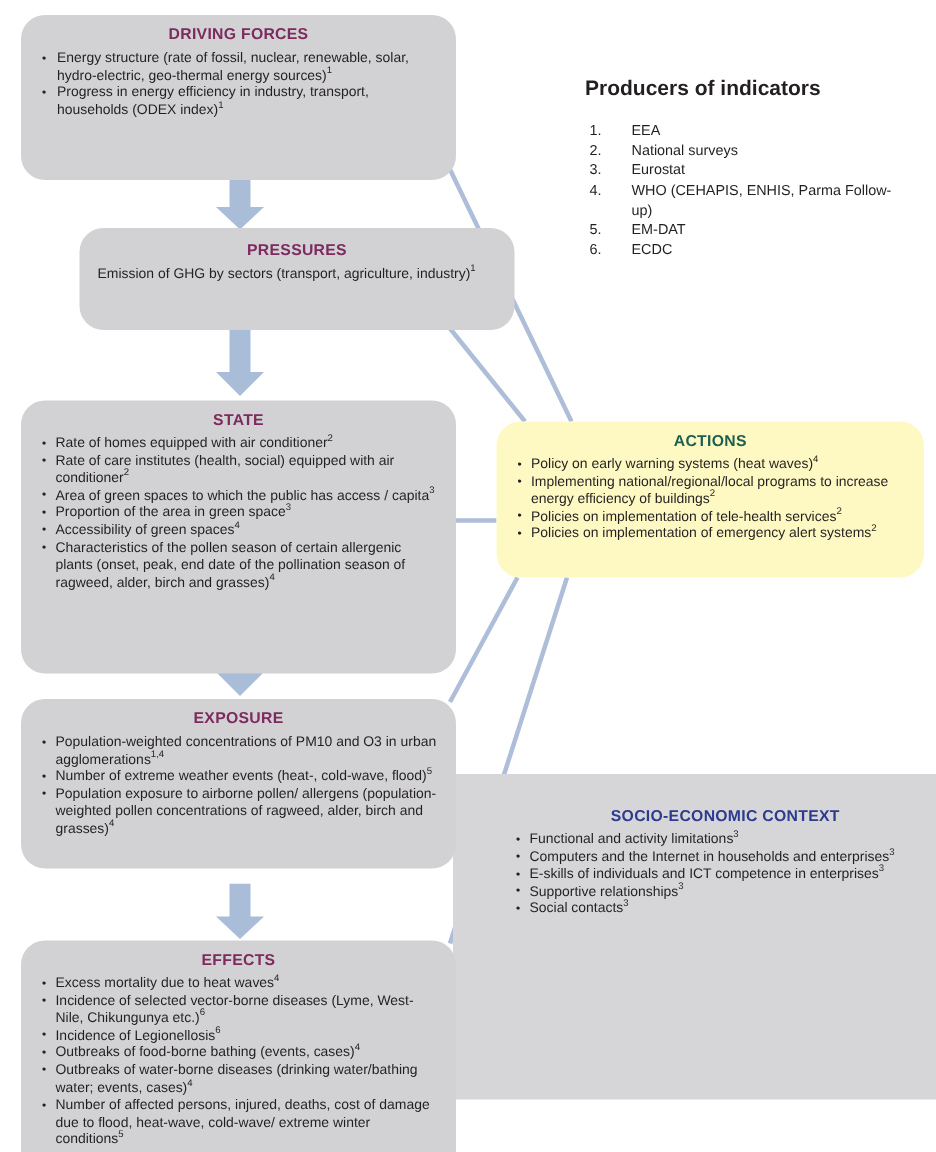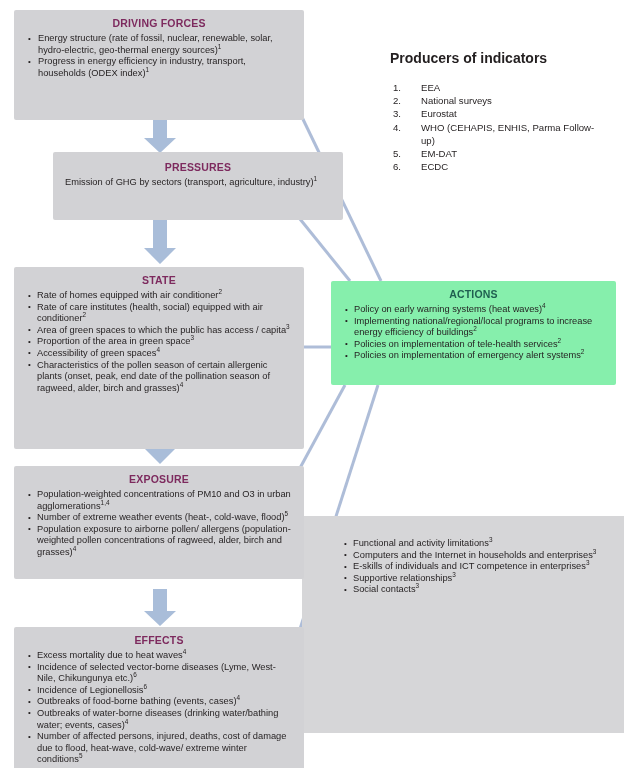--- a/index.html
+++ b/index.html
@@ -9,25 +9,25 @@
     width:624px;height:768px;position:relative;overflow:hidden;
     -webkit-font-smoothing:antialiased;
   }
   #canvas{position:relative;width:624px;height:768px;}
 
   svg.connectors{position:absolute;left:0;top:0;width:624px;height:768px;pointer-events:none;z-index:1;}
 
   .box{
     position:absolute;
     background:#d2d2d5;
-    border-radius:2px;
+    border-radius:16px;
     box-sizing:border-box;
     z-index:2;
   }
-  .box.green{background:#86efac;}
+  .box.green{background:#fef9c3;}
   .box.flat{background:#d6d6d8;border-radius:0;z-index:1;}
 
   .b-title{
     text-align:center;
     font-weight:bold;
     color:#7d2a5e;
     font-size:10.5px;
     letter-spacing:.2px;
     margin:0 0 3px 0;
     line-height:13px;
@@ -121,20 +121,21 @@
     <polygon points="13,0 27,0 27,28 36,28 20,44 4,28 13,28" fill="#a9bdd9"></polygon>
   </svg>
   <svg class="arrow" style="left:140px;top:419px;" width="40" height="46" viewBox="0 0 40 46">
     <polygon points="13,0 27,0 27,29 36,29 20,45 4,29 13,29" fill="#a9bdd9"></polygon>
   </svg>
   <svg class="arrow" style="left:140px;top:589px;" width="40" height="38" viewBox="0 0 40 38">
     <polygon points="13,0 27,0 27,22 36,22 20,37 4,22 13,22" fill="#a9bdd9"></polygon>
   </svg>
 
   <div class="box flat navy" id="box-socio">
+    <div class="b-title">SOCIO-ECONOMIC CONTEXT</div>
     <ul class="b-list">
       <li><span>Functional and activity limitations</span><sup>3</sup></li>
       <li><span>Computers and the Internet in households and enterprises</span><sup>3</sup></li>
       <li><span>E-skills of individuals and ICT competence in enterprises</span><sup>3</sup></li>
       <li><span>Supportive relationships</span><sup>3</sup></li>
       <li><span>Social contacts</span><sup>3</sup></li>
     </ul>
   </div>
 
   <div class="box" id="box-driving">

